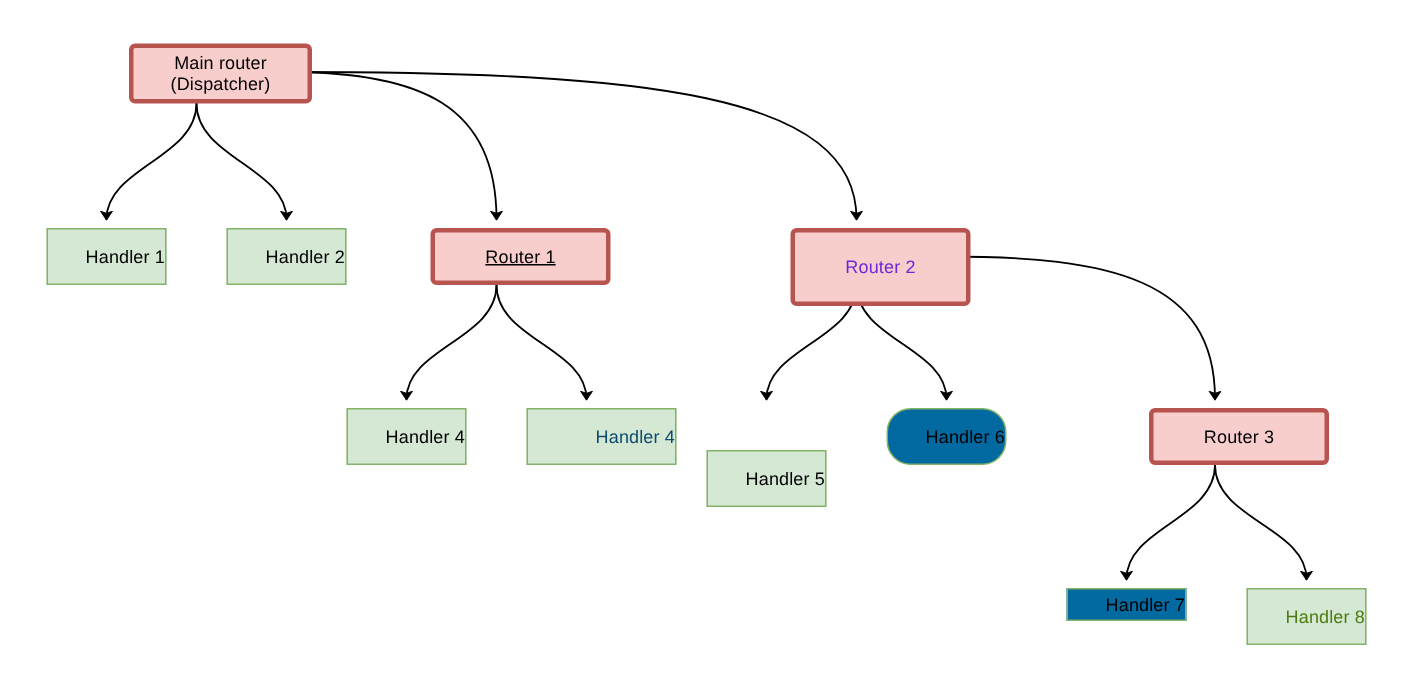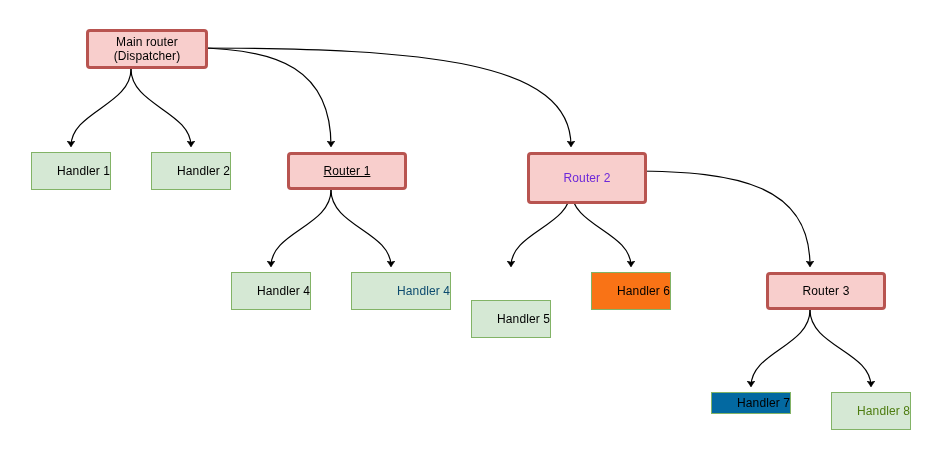--- a/index.html
+++ b/index.html
@@ -85,19 +85,19 @@
   <div id="nodes-layer">
       <div class="node router" style="left: 70px; top: 29px; width: 122px; height: 40px; background: rgb(248, 206, 204); border-color: rgb(184, 84, 80); color: rgb(0, 0, 0);"><span class="node-label">Main router
 (Dispatcher)</span></div>
       <div class="node handler" style="left: 31px; top: 152px; width: 80px; height: 38px; background: rgb(213, 232, 212); border-color: rgb(130, 179, 102); color: rgb(0, 0, 0);"><span class="node-label">Handler 1</span></div>
       <div class="node handler" style="left: 151px; top: 152px; width: 80px; height: 38px; background: rgb(213, 232, 212); border-color: rgb(130, 179, 102); color: rgb(0, 0, 0);"><span class="node-label">Handler 2</span></div>
       <div class="node router" style="left: 271px; top: 152px; width: 120px; height: 38px; background: rgb(248, 206, 204); border-color: rgb(184, 84, 80); color: rgb(0, 0, 0); text-decoration: underline;"><span class="node-label">Router 1</span></div>
       <div class="node router" style="left: 511px; top: 152px; width: 120px; height: 52px; background: rgb(248, 206, 204); border-color: rgb(184, 84, 80); color: #6d28d9;"><span class="node-label">Router 2</span></div>
       <div class="node handler" style="left: 231px; top: 272px; width: 80px; height: 38px; background: rgb(213, 232, 212); border-color: rgb(130, 179, 102); color: rgb(0, 0, 0);"><span class="node-label">Handler 4</span></div>
       <div class="node handler" style="left: 351px; top: 272px; width: 100px; height: 38px; background: rgb(213, 232, 212); border-color: rgb(130, 179, 102); color: #0c4a6e;"><span class="node-label">Handler 4</span></div>
       <div class="node handler" style="left: 471px; top: 272px; width: 80px; height: 38px; background: rgb(213, 232, 212); border-color: rgb(130, 179, 102); color: rgb(0, 0, 0); margin-top: 28px;"><span class="node-label">Handler 5</span></div>
-      <div class="node handler" style="left: 591px; top: 272px; width: 80px; height: 38px; background: #f97316; border-color: rgb(130, 179, 102); color: rgb(0, 0, 0);"><span class="node-label">Handler 6</span></div>
+      <div class="node handler" style="left: 591px; top: 272px; width: 80px; height: 38px; background: #0369a1; border-color: rgb(130, 179, 102); color: rgb(0, 0, 0); border-radius: 16px;"><span class="node-label">Handler 6</span></div>
       <div class="node router" style="left: 750px; top: 272px; width: 120px; height: 38px; background: rgb(248, 206, 204); border-color: rgb(184, 84, 80); color: rgb(0, 0, 0);"><span class="node-label">Router 3</span></div>
       <div class="node handler" style="left: 711px; top: 392px; width: 80px; height: 22px; background: #0369a1; border-color: rgb(130, 179, 102); color: rgb(0, 0, 0);"><span class="node-label">Handler 7</span></div>
       <div class="node handler" style="left: 831px; top: 392px; width: 80px; height: 38px; background: rgb(213, 232, 212); border-color: rgb(130, 179, 102); color: #4d7c0f;"><span class="node-label">Handler 8</span></div>
     </div>
 
 </div>
 
 </body></html>

